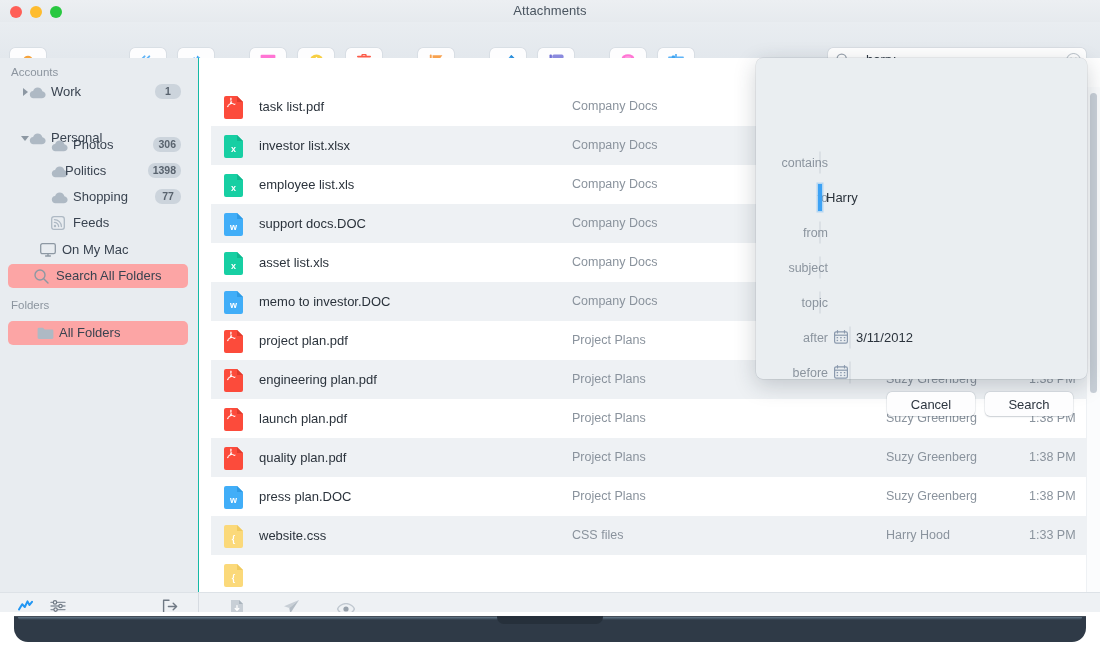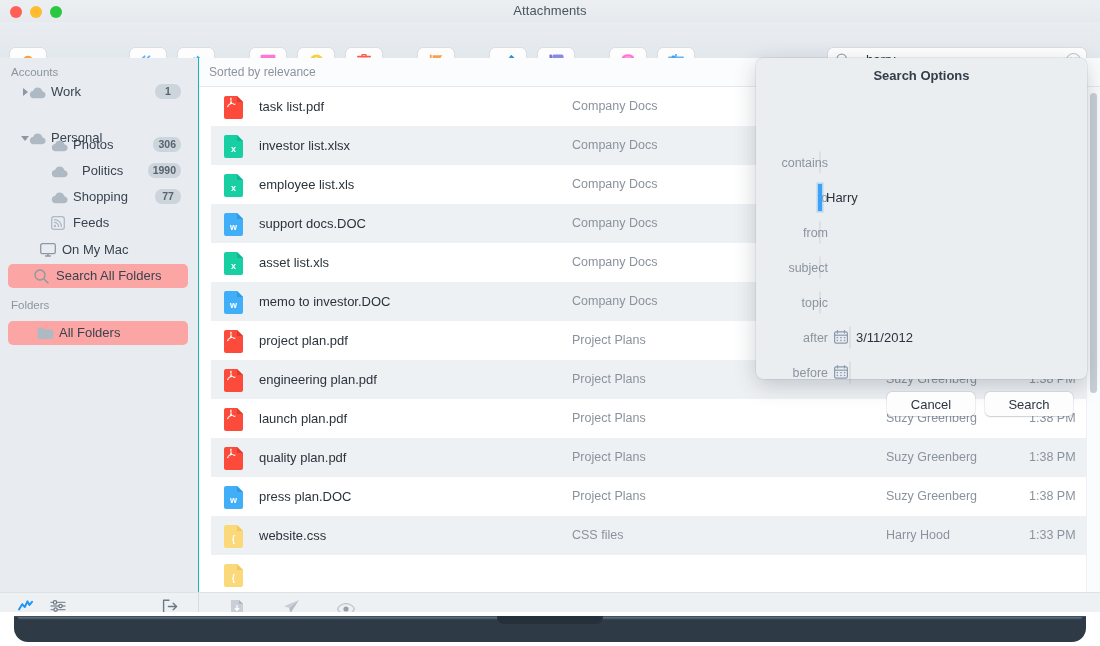--- a/index.html
+++ b/index.html
@@ -559,22 +559,22 @@
             <span style="position: absolute; left: 43px; top: 5px;"><svg width="17" height="12" viewBox="0 0 17 12">
                 <path d="M4.4 11.3h8.4c2.1 0 3.8-1.6 3.8-3.6 0-1.8-1.4-3.3-3.2-3.5C12.9 2 11 .4 8.6.4 6.4.4 4.5 1.9 4.1 4 2.2 4.2.8 5.6.8 7.5c0 2 1.7 3.8 3.6 3.8z" fill="#aeb9c4"></path>
               </svg></span>
             <span class="side-label" style="position: absolute; left: 65px; top: 4px;">Photos</span>
             <span class="side-badge">306</span>
           </div>
           <div class="side-row" style="top: 101px;">
             <span style="position: absolute; left: 43px; top: 5px;"><svg width="17" height="12" viewBox="0 0 17 12">
                 <path d="M4.4 11.3h8.4c2.1 0 3.8-1.6 3.8-3.6 0-1.8-1.4-3.3-3.2-3.5C12.9 2 11 .4 8.6.4 6.4.4 4.5 1.9 4.1 4 2.2 4.2.8 5.6.8 7.5c0 2 1.7 3.8 3.6 3.8z" fill="#aeb9c4"></path>
               </svg></span>
-            <span class="side-label" style="position: absolute; left: 74px; top: 4px;">Politics</span>
-            <span class="side-badge">1990</span>
+            <span class="side-label" style="position: absolute; left: 57px; top: 4px;">Politics</span>
+            <span class="side-badge">1398</span>
           </div>
           <div class="side-row" style="top: 127px;">
             <span style="position: absolute; left: 43px; top: 5px;"><svg width="17" height="12" viewBox="0 0 17 12">
                 <path d="M4.4 11.3h8.4c2.1 0 3.8-1.6 3.8-3.6 0-1.8-1.4-3.3-3.2-3.5C12.9 2 11 .4 8.6.4 6.4.4 4.5 1.9 4.1 4 2.2 4.2.8 5.6.8 7.5c0 2 1.7 3.8 3.6 3.8z" fill="#aeb9c4"></path>
               </svg></span>
             <span class="side-label" style="position: absolute; left: 65px; top: 4px;">Shopping</span>
             <span class="side-badge">77</span>
           </div>
           <div class="side-row" style="top: 153px;">
             <span style="position: absolute; left: 43px; top: 5px;"><svg width="14" height="14" viewBox="0 0 14 14">
@@ -624,23 +624,20 @@
       </span>
       <span style="position:absolute;left:162px;top:6px">
         <svg width="16" height="15" viewBox="0 0 16 15">
           <path d="M7 1.2H1.6v12.6H7" stroke="#6f7984" stroke-width="1.4" fill="none" stroke-linecap="round" stroke-linejoin="round"></path>
           <path d="M6.4 7.5h8.2M11.2 4.2l3.4 3.3-3.4 3.3" stroke="#6f7984" stroke-width="1.4" fill="none" stroke-linecap="round" stroke-linejoin="round"></path>
         </svg>
       </span>
     </div>
 
     <div class="listpane">
-      <div class="list-head">
-        <span>Sorted by relevance</span>
-      </div>
       <div class="rows" id="rows-container">
           <div class="row" style="top: 0px;">
             <span class="fileicon"><svg width="19" height="23" viewBox="0 0 19 23">
                 <path d="M0 2a2 2 0 0 1 2-2h11l6 6v15a2 2 0 0 1-2 2H2a2 2 0 0 1-2-2z" fill="#fc4b3b"></path>
                 <path d="M13 0l6 6h-6z" fill="#e03c2e"></path>
                 <path d="M9.5 17.3c-.5 0-.9-.3-.9-.9 0-1.3 1.4-2.6 3.2-3.4.6-1.4 1-2.9 1.1-4-.3-.7-.5-1.5-.5-2.1 0-.8.3-1.3.9-1.3.6 0 .9.5.9 1.3 0 .8-.3 2-.7 3.2.5 1.1 1.3 2 2.1 2.5.6-.1 1.1-.1 1.5-.1 1.3 0 1.9.4 1.9 1 0 .6-.5 1-1.3 1-.9 0-1.9-.5-2.8-1.3-1.1.3-2.3.7-3.3 1.2-.9 1.7-1.6 2.9-2.1 2.9zm1.3-3.2c-1 .6-1.7 1.3-1.7 1.8 0 .1.1.2.2.2.3 0 .8-.7 1.5-2zm5.4-1.4c.6.5 1.2.8 1.7.8.4 0 .6-.1.6-.4 0-.3-.3-.4-1-.4-.4 0-.8 0-1.3.0zm-2.5-4.2c-.2.9-.5 1.9-.9 2.9.7-.3 1.5-.6 2.2-.8-.5-.5-1-1.2-1.3-2.1zm-.4-3.3c-.2 0-.3.2-.3.5 0 .3.1.7.2 1.1.1-.5.2-.9.2-1.2 0-.3-.1-.4-.1-.4z" fill="#ffffff" transform="translate(-4,-3) scale(0.82)"></path>
               </svg></span>
             <span class="fname">task list.pdf</span>
             <span class="ffolder">Company Docs</span>
             <span class="fsender"></span>
@@ -800,21 +797,20 @@
       </span>
       <span style="position:absolute;left:138px;top:8px">
         <svg width="18" height="12" viewBox="0 0 18 12">
           <path d="M9 0.6C4.6.6 1.2 4 0.6 6c.6 2 4 5.4 8.4 5.4S16.8 8 17.4 6C16.8 4 13.4.6 9 .6z" fill="none" stroke="#c0c8d0" stroke-width="1.4"></path>
           <circle cx="9" cy="6" r="2.6" fill="#97a1ab"></circle>
         </svg>
       </span>
     </div>
 
     <div class="popover">
-      <div class="pop-title">Search Options</div>
       <div id="popover-fields">
           <div class="pop-label" style="left: 12px; top: 98px;">contains</div>
           <div class="pop-input" style="left: 64px; top: 94px;">
             <span></span>
           </div>
           <div class="pop-label" style="left: 12px; top: 133px;">to</div>
           <div class="pop-input focused" style="left: 64px; top: 128px;">
             <span>Harry</span>
           </div>
           <div class="pop-label" style="left: 12px; top: 168px;">from</div>

